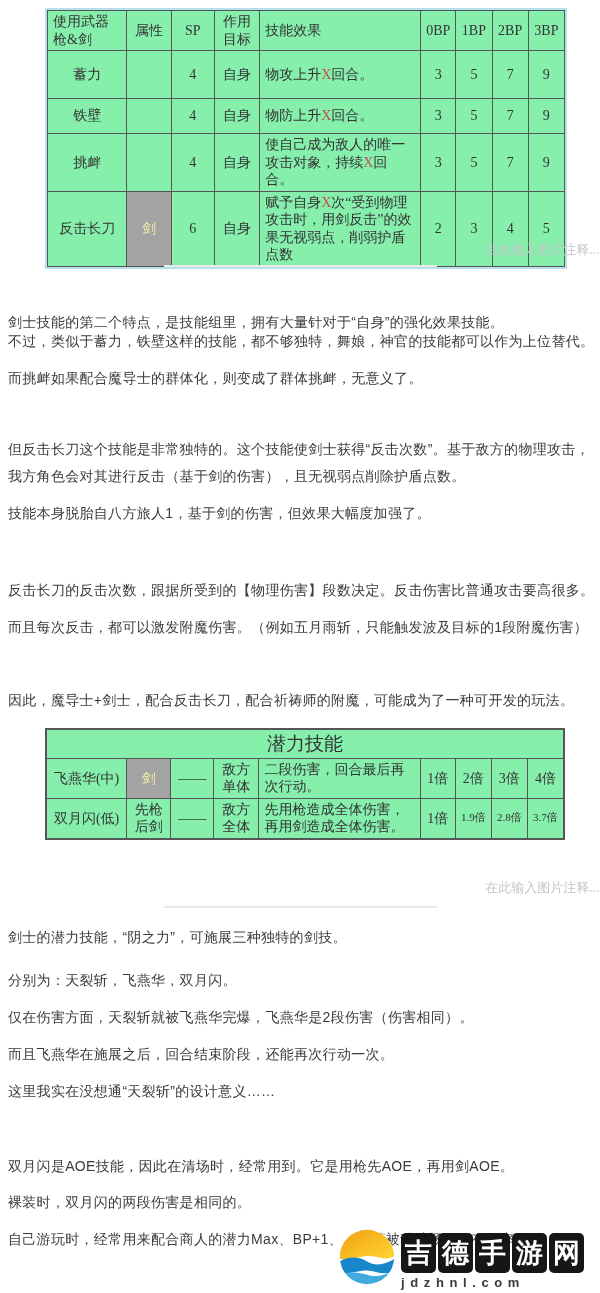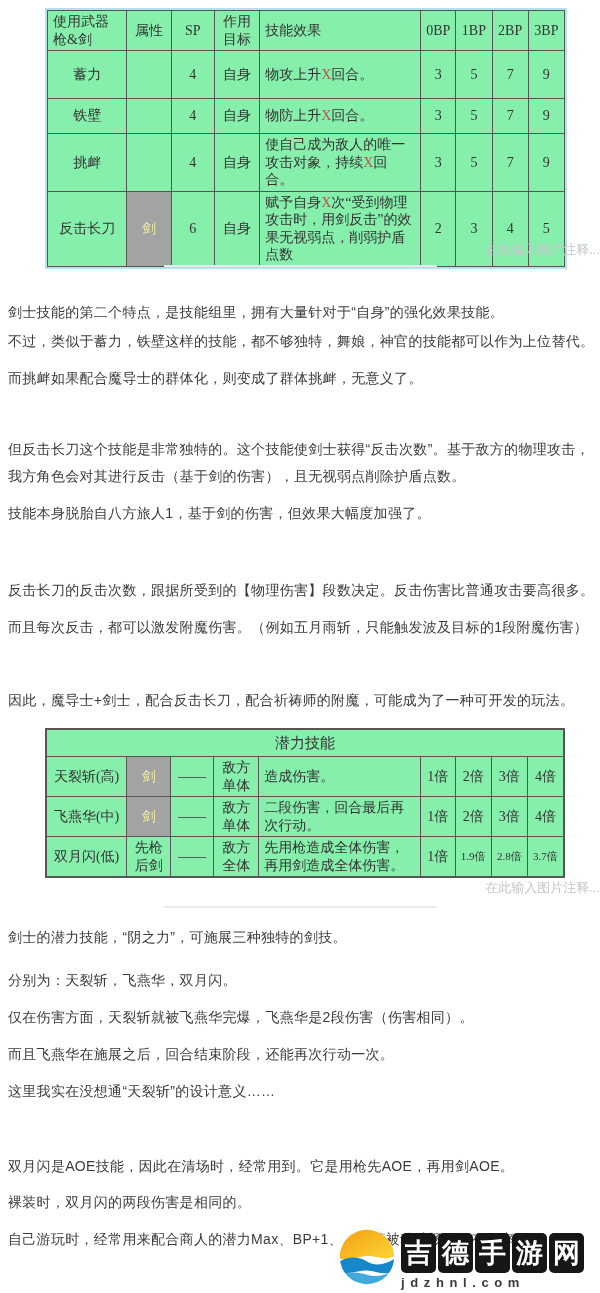--- a/index.html
+++ b/index.html
@@ -137,21 +137,21 @@
       <td>4</td>
       <td>5</td>
     </tr>
   </tbody>
     </table>
 </div>
 
 <div class="img-caption" style="top:241px">在此输入图片注释...</div>
 <div class="divider" style="top:265px"></div>
 
-<div class="para" style="top:299px">剑士技能的第二个特点，是技能组里，拥有大量针对于“自身”的强化效果技能。</div>
+<div class="para" style="top:309px">剑士技能的第二个特点，是技能组里，拥有大量针对于“自身”的强化效果技能。</div>
 <div class="para" style="top:328px">不过，类似于蓄力，铁壁这样的技能，都不够独特，舞娘，神官的技能都可以作为上位替代。</div>
 <div class="para" style="top:365px">而挑衅如果配合魔导士的群体化，则变成了群体挑衅，无意义了。</div>
 <div class="para" style="top:436px">但反击长刀这个技能是非常独特的。这个技能使剑士获得“反击次数”。基于敌方的物理攻击，我方角色会对其进行反击（基于剑的伤害），且无视弱点削除护盾点数。</div>
 <div class="para" style="top:500px">技能本身脱胎自八方旅人1，基于剑的伤害，但效果大幅度加强了。</div>
 <div class="para" style="top:577px">反击长刀的反击次数，跟据所受到的【物理伤害】段数决定。反击伤害比普通攻击要高很多。</div>
 <div class="para" style="top:614px">而且每次反击，都可以激发附魔伤害。（例如五月雨斩，只能触发波及目标的1段附魔伤害）</div>
 <div class="para" style="top:687px">因此，魔导士+剑士，配合反击长刀，配合祈祷师的附魔，可能成为了一种可开发的玩法。</div>
 
 <div id="t2-wrap" class="tbl-wrap">
   <table class="skills">
@@ -161,33 +161,21 @@
         <col style="width:43px">
       <col style="width:45px">
         <col style="width:161px">
         <col style="width:35px">
       <col style="width:36px">
         <col style="width:36px">
         <col style="width:36px">
     </colgroup>
     <tbody>
         <tr class="tbl-title" style="height:27px">
-      <td colspan="9" style="font-size:15px;margin-left:32px;">潜力技能</td>
-    </tr>
-    <tr style="height:36px">
-      <td>天裂斩(高)</td>
-      <td class="attr-sword">剑</td>
-      <td>——</td>
-      <td>敌方
-单体</td>
-      <td class="effect">造成伤害。</td>
-      <td>1倍</td>
-      <td>2倍</td>
-      <td>3倍</td>
-      <td>4倍</td>
+      <td colspan="9" style="font-size:19px;margin-left:32px;">潜力技能</td>
     </tr>
     <tr style="height:34px">
       <td>飞燕华(中)</td>
       <td class="attr-sword">剑</td>
       <td>——</td>
       <td>敌方
 单体</td>
       <td class="effect">二段伤害，回合最后再次行动。</td>
       <td>1倍</td>
       <td>2倍</td>

